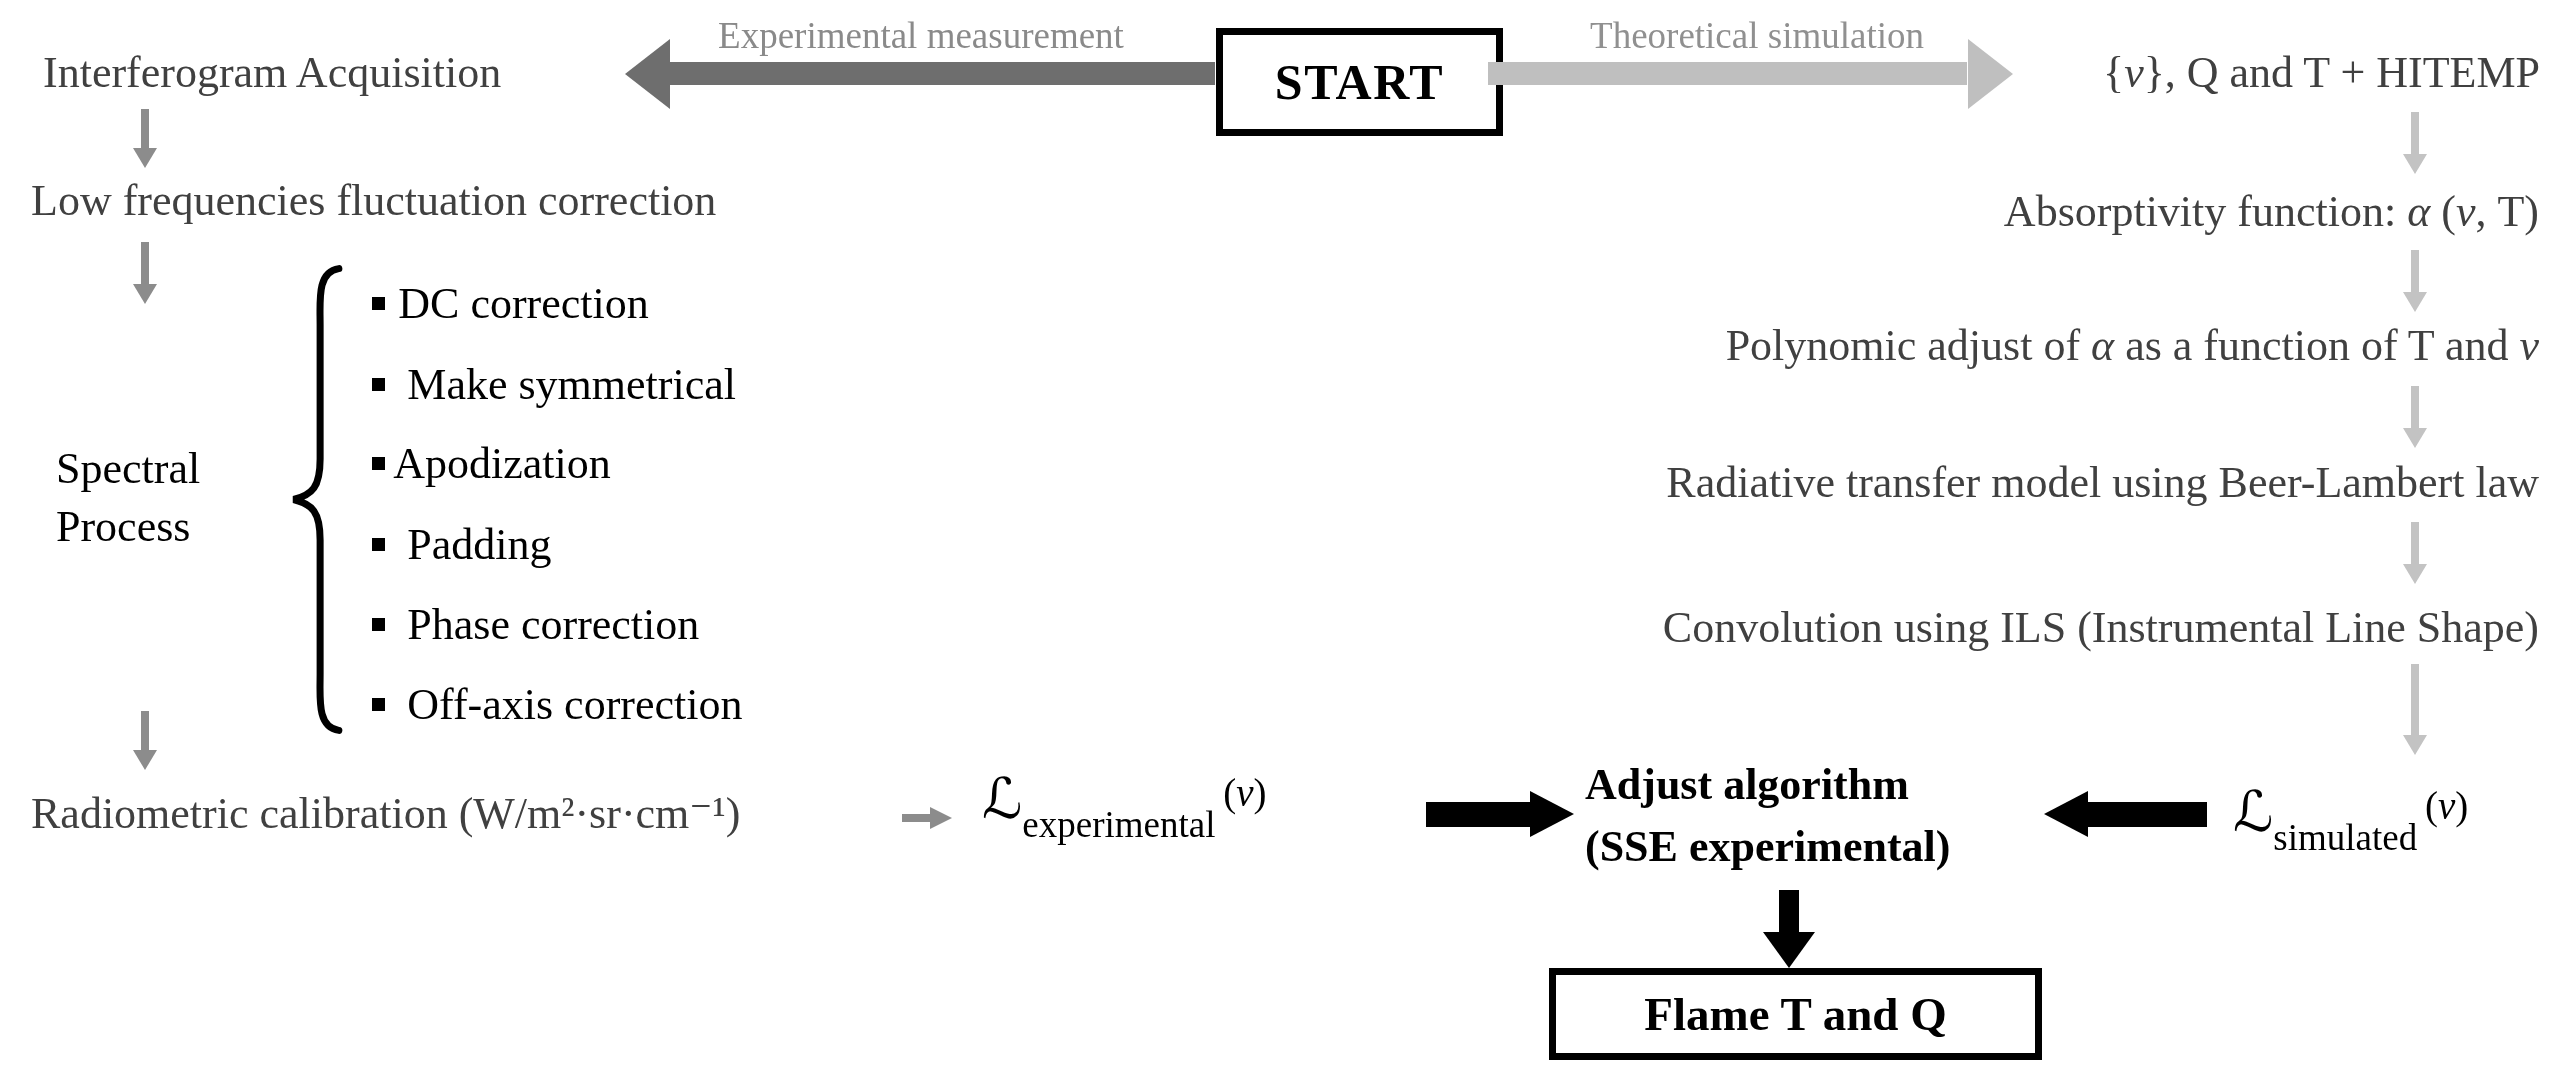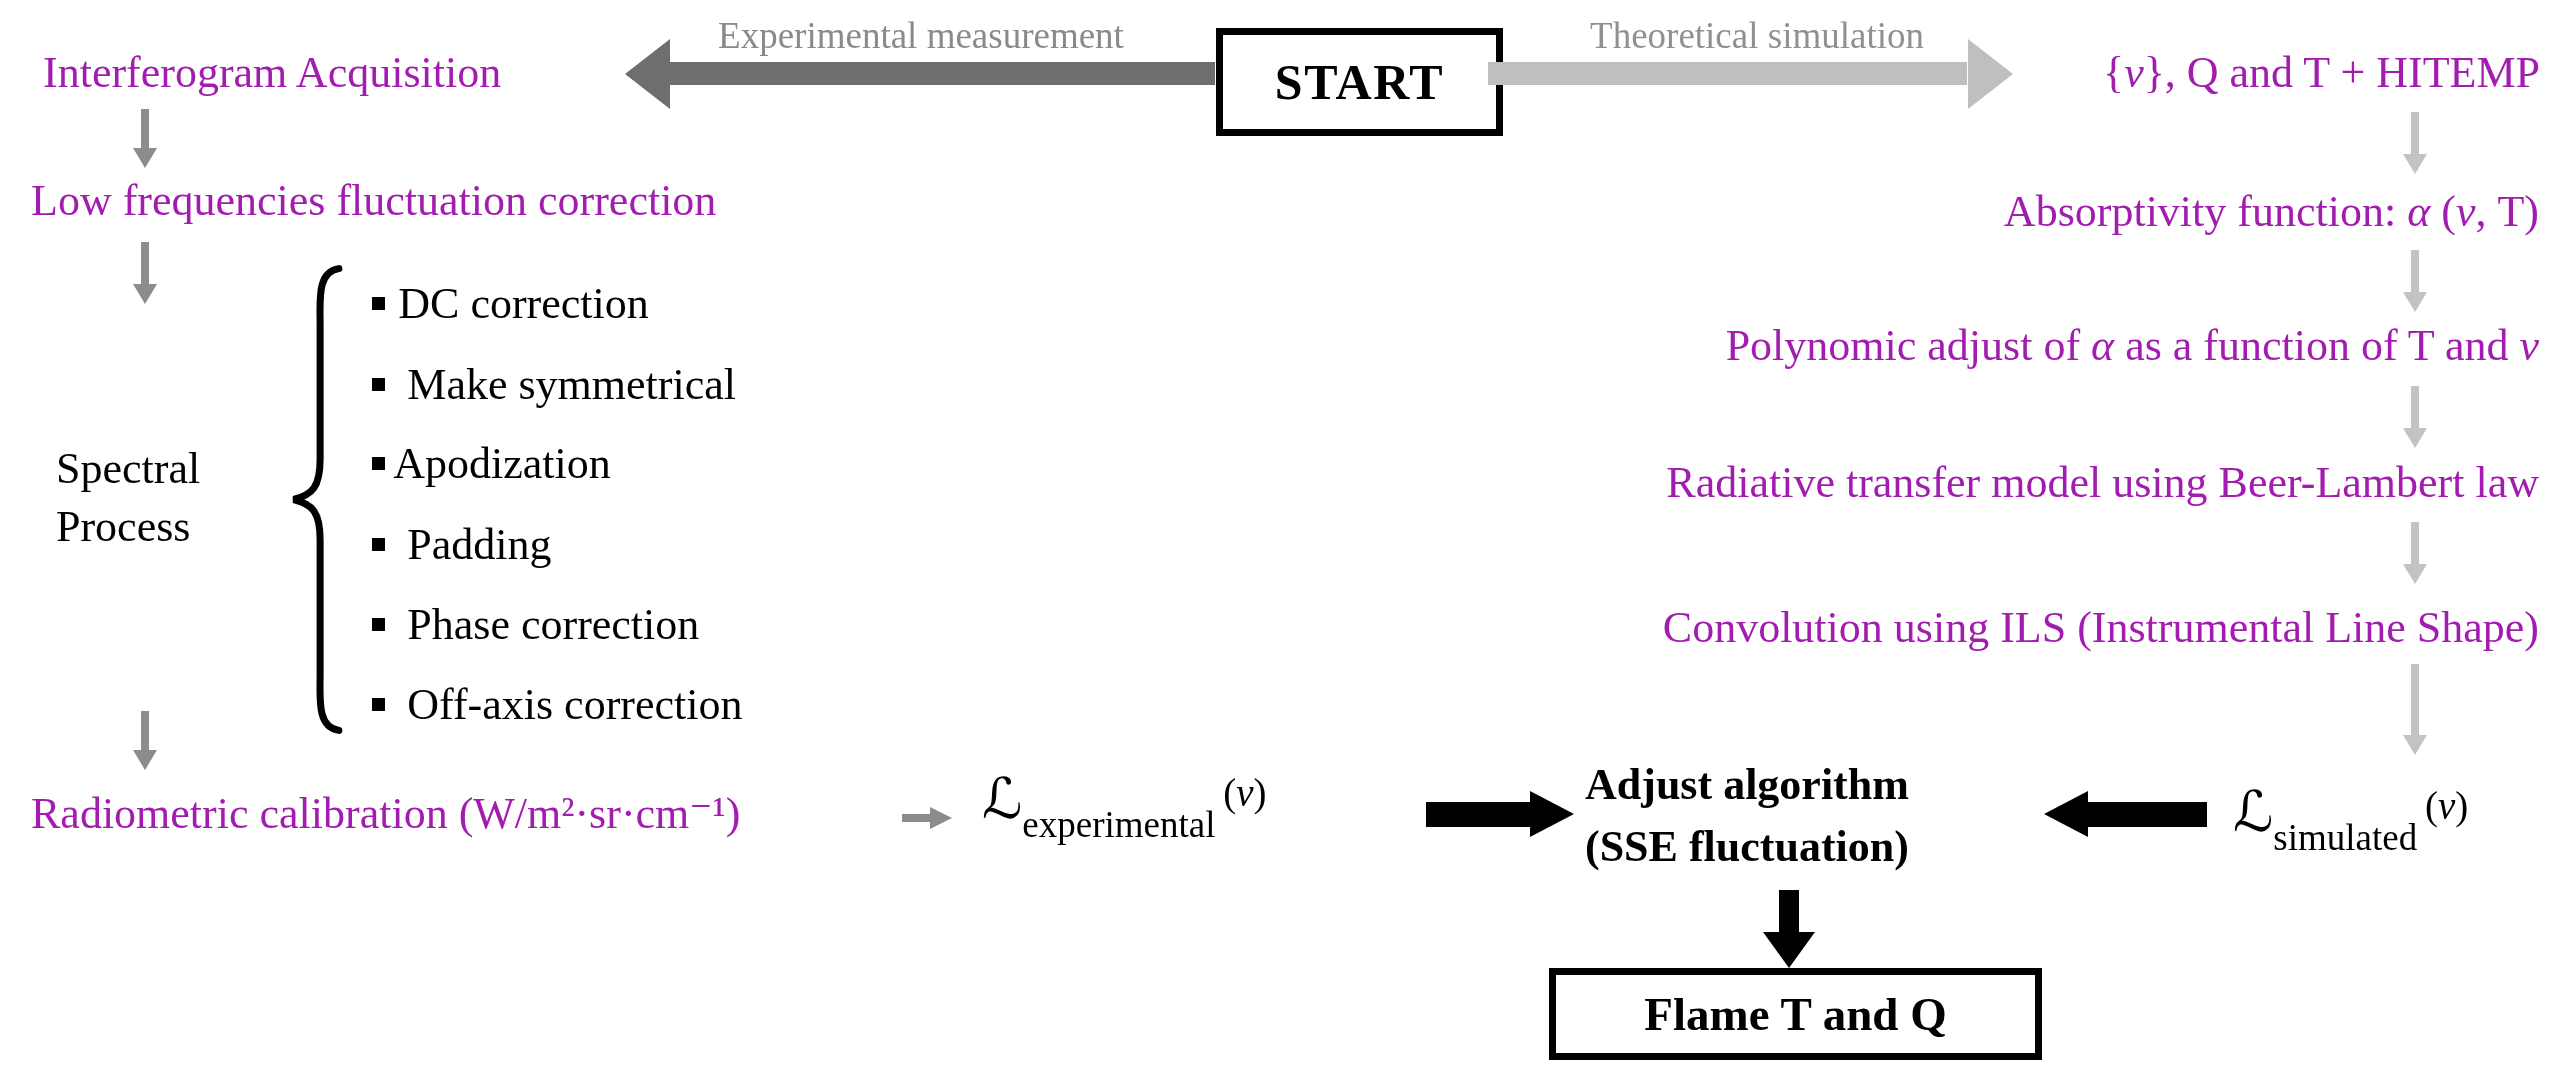--- a/index.html
+++ b/index.html
@@ -10,21 +10,21 @@
     background:#ffffff;
     font-family:"Liberation Serif","DejaVu Serif",serif;
     color:#000;
     overflow:hidden;
   }
   .txt{
     position:absolute;
     font-size:44px;
     line-height:55px;
     white-space:nowrap;
-    color:#a21caf;
+    color:#404040;
   }
   .txt-right{ text-align:center; }
   .branch-label{
     position:absolute;
     font-size:37px;
     line-height:44px;
     text-align:center;
     white-space:nowrap;
   }
   .box{
@@ -167,21 +167,21 @@
 
   <div class="lterm" style="left:982px; top:746px;margin-top:20px;">
     <span class="lsym">ℒ</span><span class="lsub">experimental</span><span class="larg">(<i>ν</i>)</span>
   </div>
 
   <div class="rect" style="left:1426px; top:802px; width:105px; height:25px; background:#000;"></div>
   <div class="tri" style="left:1530px; top:791px; border-width:23.4px 0 23.4px 44px; border-left-color:#000;"></div>
 
   <div class="adjust-block">
     <div>Adjust algorithm</div>
-    <div>(SSE fluctuation)</div>
+    <div>(SSE experimental)</div>
   </div>
 
   <div class="tri" style="left:2044px; top:791px; border-width:23.4px 44px 23.4px 0; border-right-color:#000;"></div>
   <div class="rect" style="left:2088px; top:802px; width:119px; height:25px; background:#000;"></div>
 
   <div class="lterm" style="left:2233px; top:779px;">
     <span class="lsym">ℒ</span><span class="lsub">simulated</span><span class="larg">(<i>ν</i>)</span>
   </div>
 
   <div class="varrow thick" style="--c:#000; left:1762px; top:890px; height:78px;">

